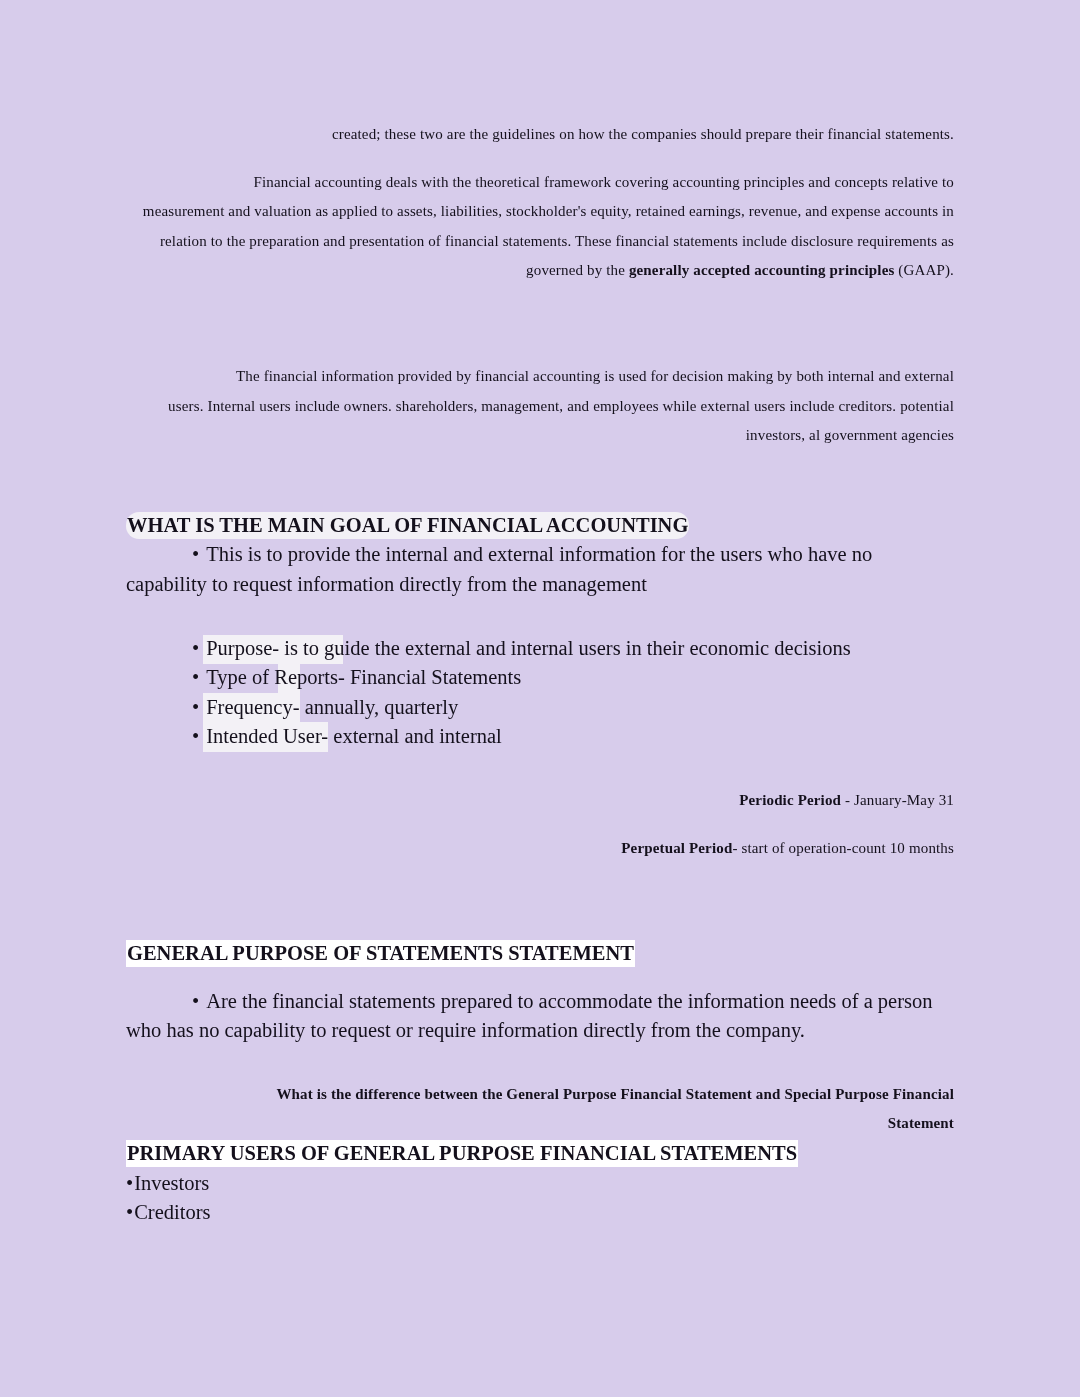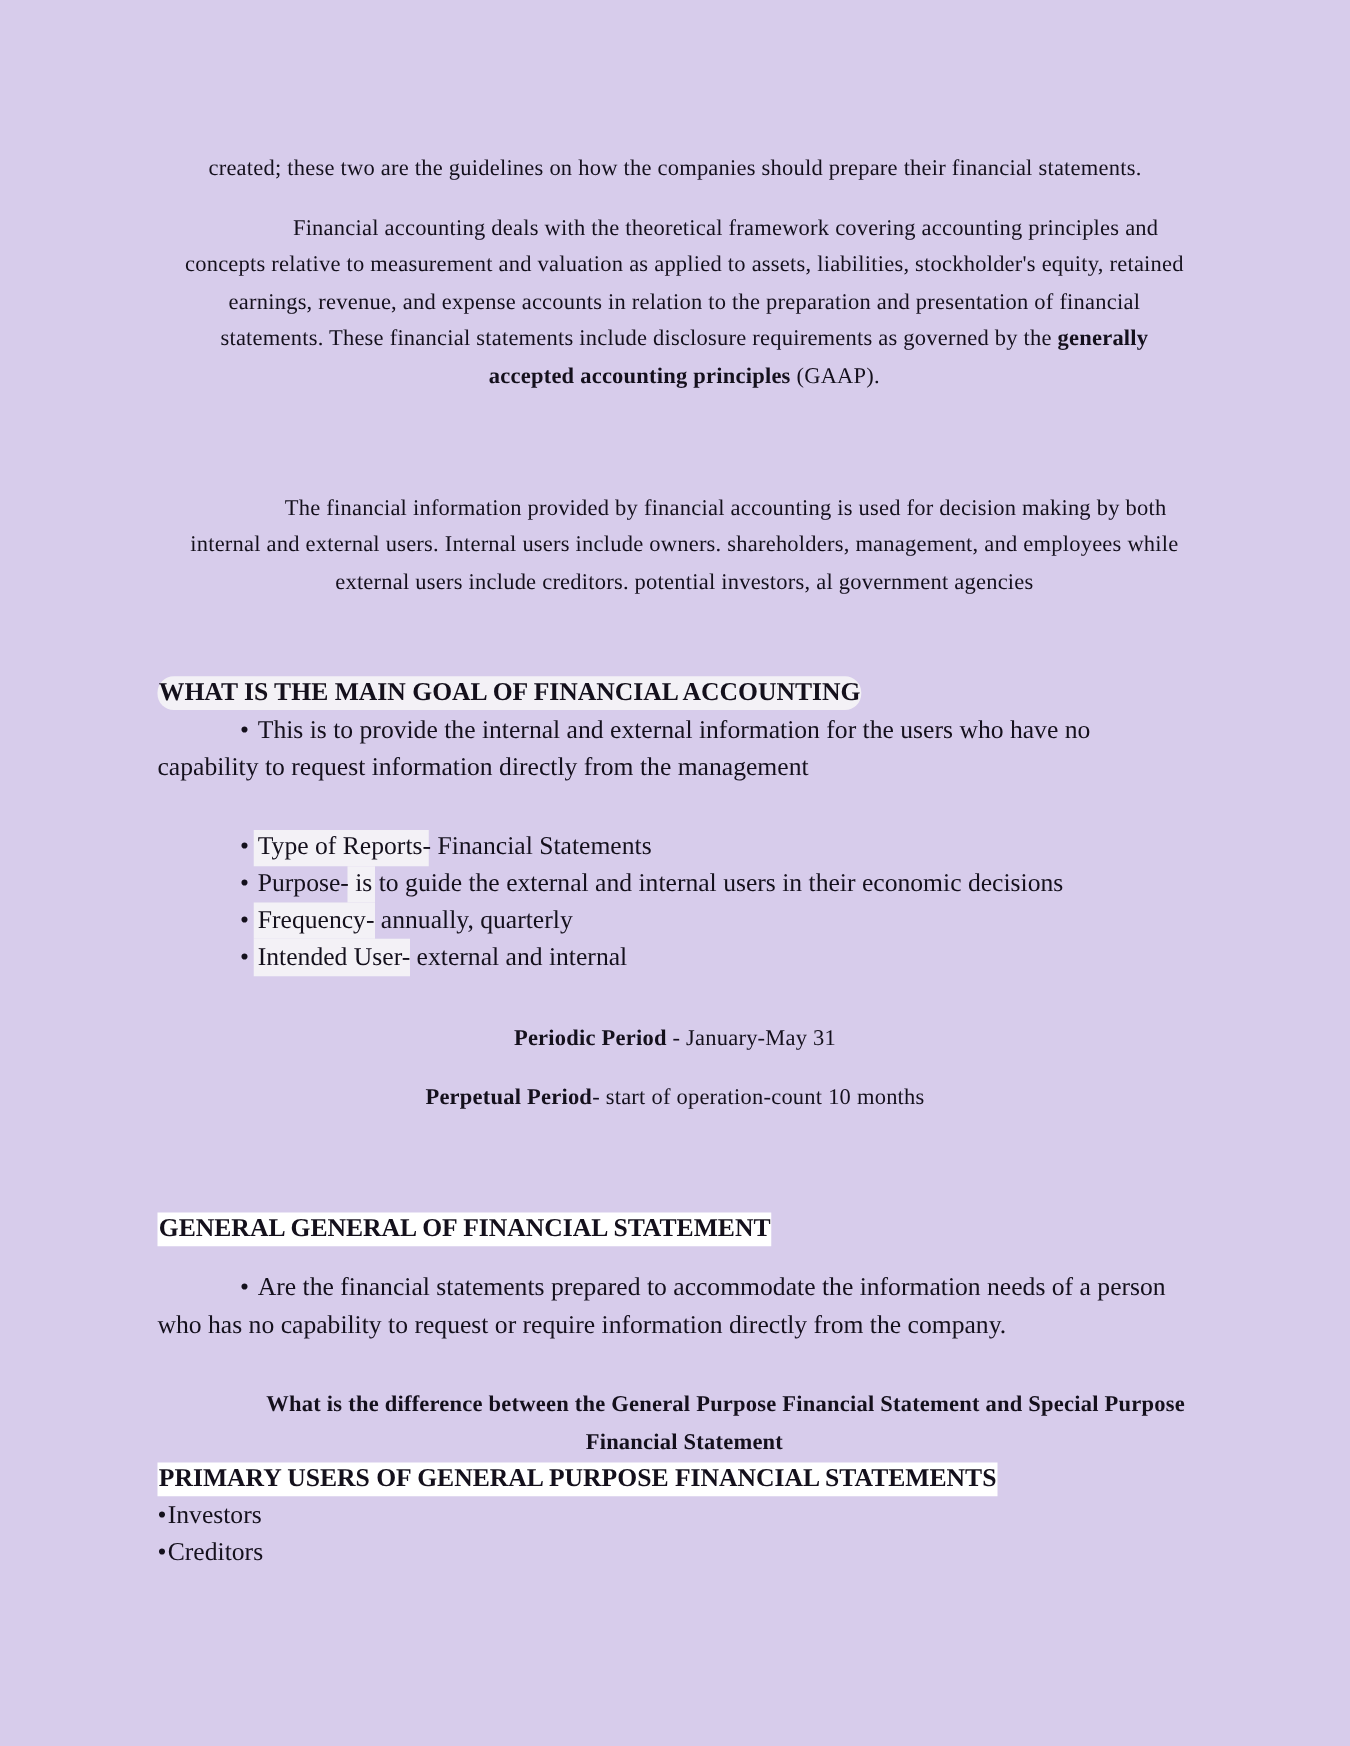--- a/index.html
+++ b/index.html
@@ -15,23 +15,23 @@
     overflow: hidden;
   }
   .page {
     position: relative;
     width: 1080px;
     height: 1397px;
     box-sizing: border-box;
     padding: 120px 126px 0 126px;
   }
   .body-text {
-    font-size: 18px;
+    font-size: 15px;
     line-height: 29.6px;
-    text-align: center;
+    text-align: right;
     margin: 0;
     letter-spacing: 0.01em;
   }
   .indent {
     text-indent: 66px;
     margin-left: 15px;
   }
   .spacer-sm { height: 18px; }
   .spacer-md { height: 34px; }
   .spacer-lg { height: 60px; }
@@ -118,37 +118,37 @@
 
   <div class="spacer-md"></div>
 
   <div class="bullet-block">
     <div class="sel-layer">
       <div class="sel" style="left:77px; top:1px; width:140px; height:29px;"></div>
       <div class="sel" style="left:152px; top:30px; width:22px; height:29px;"></div>
       <div class="sel" style="left:77px; top:59px; width:97px; height:29px;"></div>
       <div class="sel" style="left:77px; top:88px; width:125px; height:30px;"></div>
     </div>
+    <div class="bullet-line"><span class="bullet-dot">•</span><span>Purpose- is to guide the external and internal users in their economic decisions</span></div>
     <div class="bullet-line"><span class="bullet-dot">•</span><span>Type of Reports- Financial Statements</span></div>
-    <div class="bullet-line"><span class="bullet-dot">•</span><span>Purpose- is to guide the external and internal users in their economic decisions</span></div>
     <div class="bullet-line"><span class="bullet-dot">•</span><span>Frequency- annually, quarterly</span></div>
     <div class="bullet-line"><span class="bullet-dot">•</span><span>Intended User- external and internal</span></div>
   </div>
 
   <div class="spacer-md"></div>
 
   <p class="body-text"><b>Periodic Period</b><span> - </span><span>January-May 31</span></p>
 
   <div class="spacer-sm"></div>
 
   <p class="body-text"><b>Perpetual Period</b><span>- </span><span>start of operation-count 10 months</span></p>
 
   <div class="spacer-xl"></div>
 
-  <div class="heading hl-white"><span class="hl">GENERAL GENERAL OF FINANCIAL STATEMENT</span></div>
+  <div class="heading hl-white"><span class="hl">GENERAL PURPOSE OF STATEMENTS STATEMENT</span></div>
 
   <div class="spacer-sm"></div>
 
   <p class="para-bullet"><span class="bullet-dot">•</span><span>Are the financial statements prepared to accommodate the information needs of a person who has no capability to request or require information directly from the company.</span></p>
 
   <div class="spacer-md"></div>
 
   <p class="body-text indent bold">What is the difference between the General Purpose Financial Statement and Special Purpose Financial Statement</p>
 
   <div class="heading hl-white"><span class="hl">PRIMARY USERS OF GENERAL PURPOSE FINANCIAL STATEMENTS</span></div>

